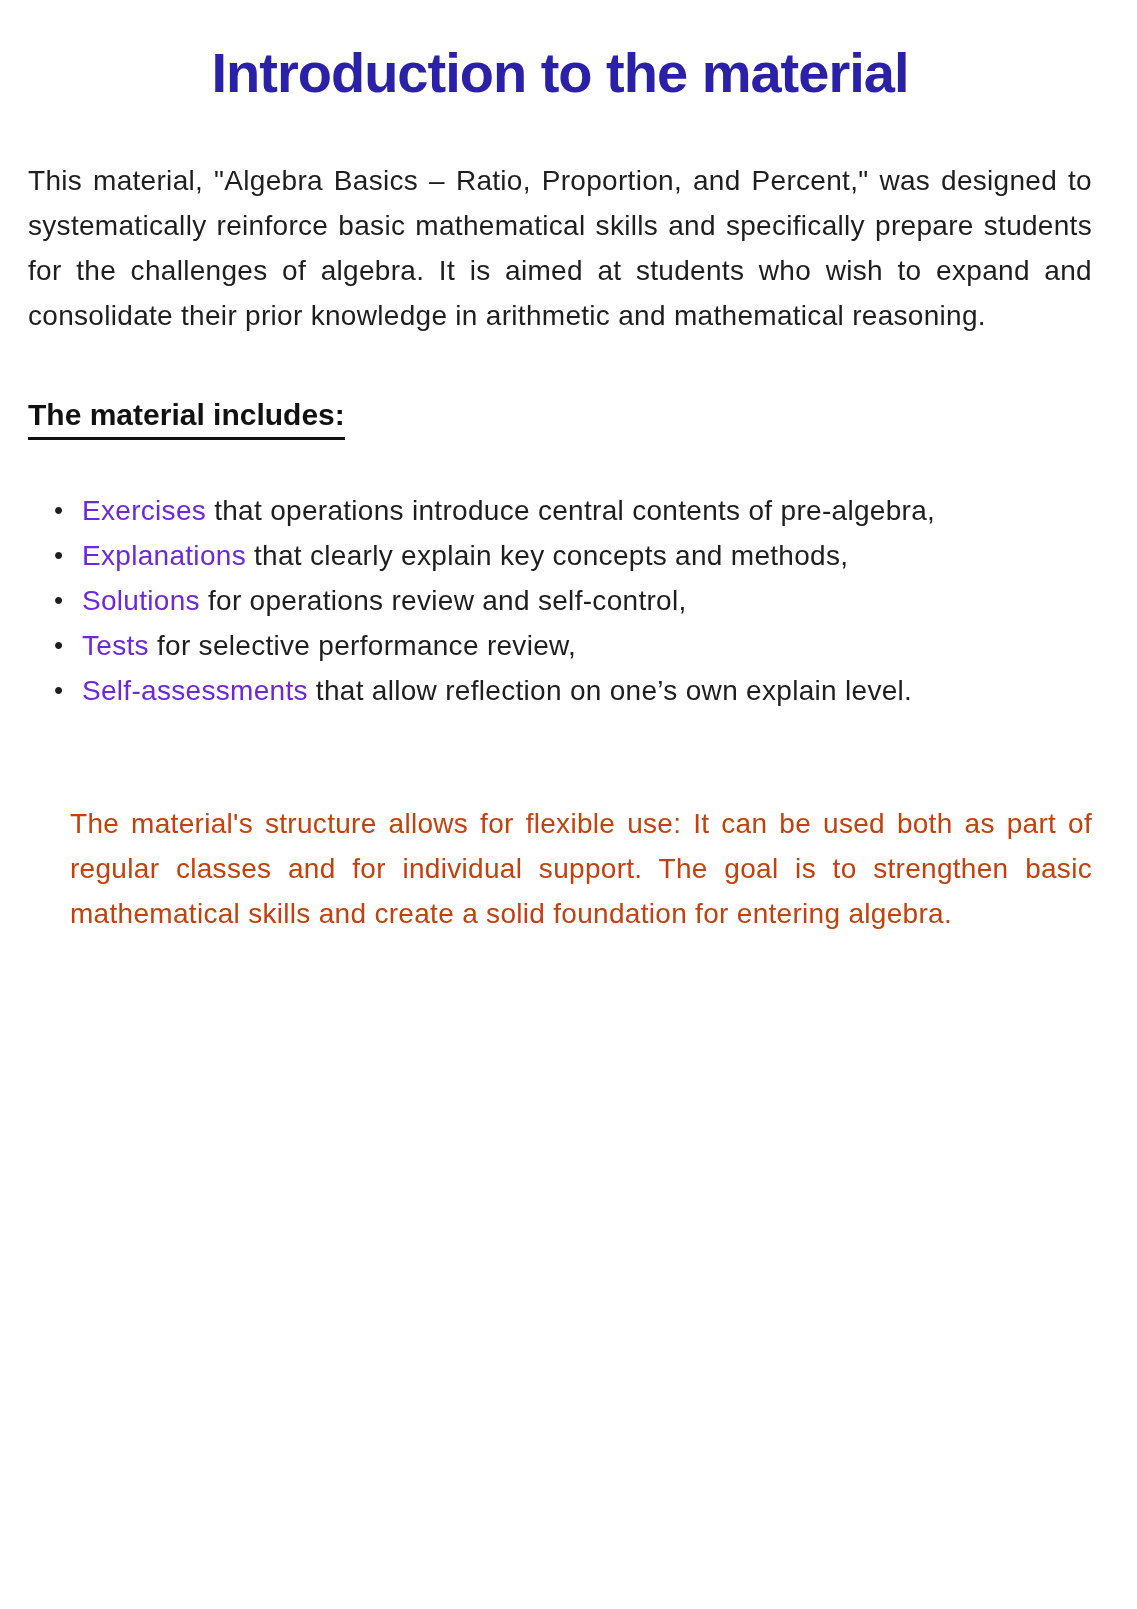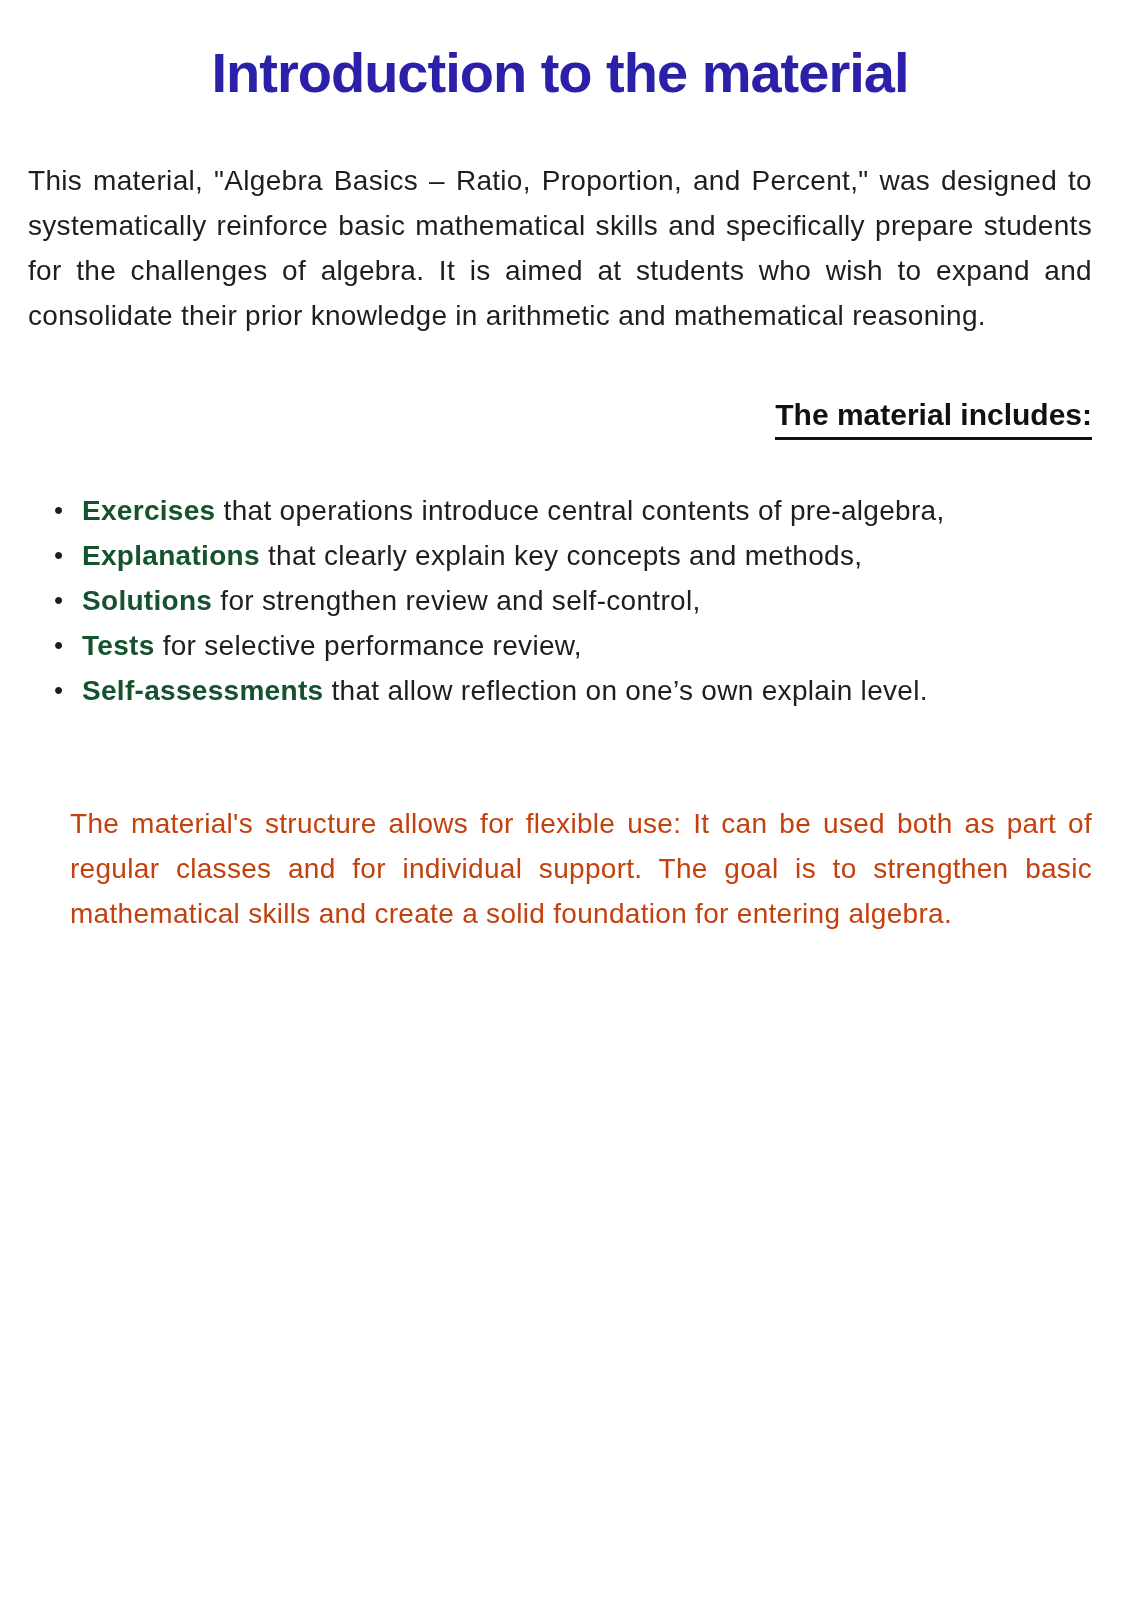--- a/index.html
+++ b/index.html
@@ -39,21 +39,20 @@
   }
   p.intro.first {
     margin-top: 50px;
   }
   .includes-heading {
     margin: 57px 0 0 0;
     font-size: 30px;
     line-height: 40px;
     font-weight: 700;
     color: #111111;
-    text-align: right;
   }
   .includes-heading .underlined {
     display: inline-block;
     border-bottom: 3px solid #111111;
     padding-bottom: 2px;
   }
   ul.includes-list {
     list-style: none;
     margin: 48px 0 0 0;
     padding: 0 0 0 54px;
@@ -63,22 +62,22 @@
     text-align: justify;
   }
   ul.includes-list .bullet {
     position: absolute;
     left: -28px;
     top: 0;
     font-size: 26px;
     color: #1e1e1e;
   }
   ul.includes-list strong {
-    font-weight: 700;
-    color: #14532d;
+    font-weight: 400;
+    color: #6d28d9;
   }
   p.closing {
     margin: 88px 0 0 0;
   }
 </style>
 </head>
 <body>
 
 <div class="page">
   <div class="content">
@@ -97,21 +96,21 @@
       <li>
         <span class="bullet">•</span>
         <strong>Exercises</strong><span> that operations introduce central contents of pre-algebra,</span>
       </li>
       <li>
         <span class="bullet">•</span>
         <strong>Explanations</strong><span> that clearly explain key concepts and methods,</span>
       </li>
       <li>
         <span class="bullet">•</span>
-        <strong>Solutions</strong><span> for strengthen review and self-control,</span>
+        <strong>Solutions</strong><span> for operations review and self-control,</span>
       </li>
       <li>
         <span class="bullet">•</span>
         <strong>Tests</strong><span> for selective performance review,</span>
       </li>
       <li>
         <span class="bullet">•</span>
         <strong>Self-assessments</strong><span> that allow reflection on one’s own explain level.</span>
       </li>
     </ul>

